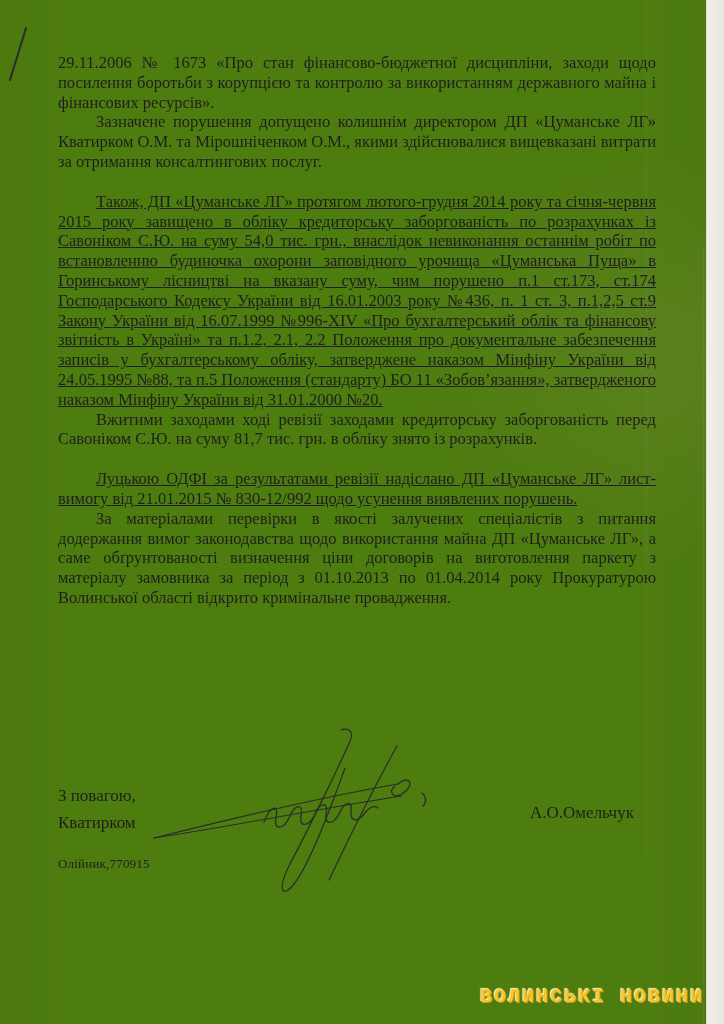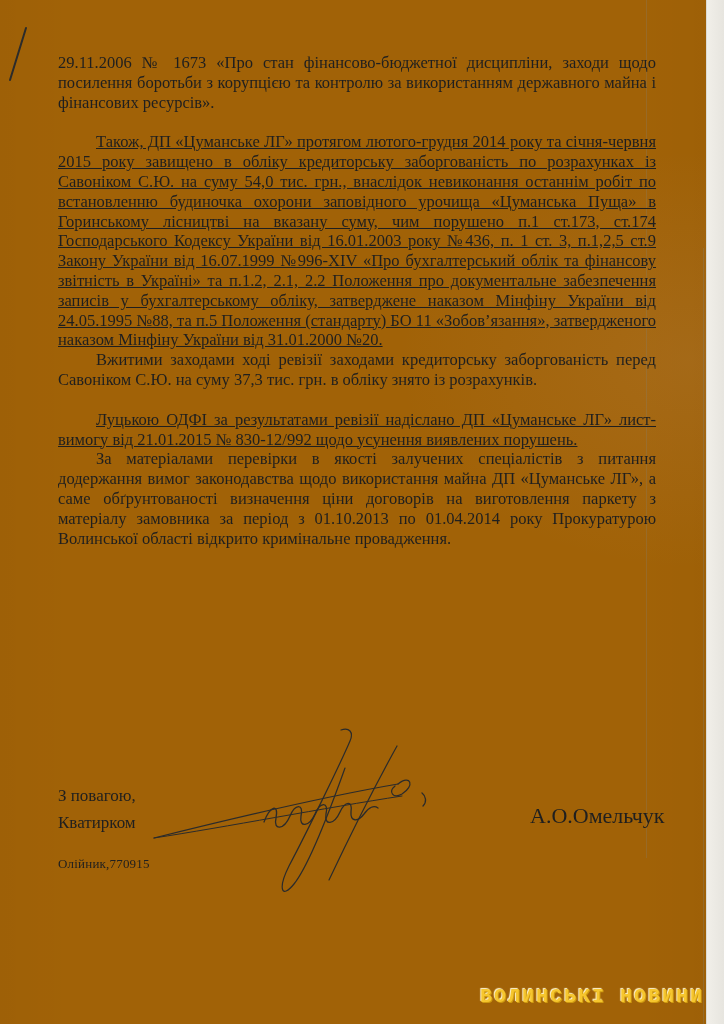--- a/index.html
+++ b/index.html
@@ -2,21 +2,21 @@
 <html><head>
 <meta charset="utf-8">
 <title>Scanned document</title>
 <style>
   html, body { margin: 0; padding: 0; background: #ffffff; }
   .page {
     position: relative;
     width: 724px;
     height: 1024px;
     overflow: hidden;
-    background: #a16207;
+    background: #4d7c0f;
     font-family: "Liberation Serif", serif;
     color: #1f1f1f;
   }
   
   .scan-tint {
     position: absolute; inset: 0; pointer-events: none;
     background:
       radial-gradient(420px 300px at 690px 360px, rgba(214,178,166,0.10), rgba(214,178,166,0) 70%),
       linear-gradient(90deg, rgba(0,0,0,0.018), rgba(0,0,0,0) 10%, rgba(0,0,0,0) 88%, rgba(0,0,0,0.025));
   }
@@ -41,21 +41,21 @@
   }
   .content p { margin: 0; text-indent: 38px; }
   .content p.no-indent { text-indent: 0; }
   .content p.gap-top { margin-top: 20px; text-decoration: underline; }
   .closing-left {
     position: absolute; left: 58px; top: 782px;
     font-size: 17px; line-height: 27px;
   }
   .closing-name {
     position: absolute; left: 530px; top: 803px;
-    font-size: 22px;
+    font-size: 17px;
   }
   .signature-wrap { position: absolute; left: 148px; top: 726px; }
   .ref-note {
     position: absolute; left: 58px; top: 856px;
     font-size: 13px; letter-spacing: 0.2px;
   }
   .watermark {
     position: absolute; left: 480px; top: 985px;
     font-family: Liberation Mono, monospace;
     font-weight: bold; font-size: 20px; letter-spacing: 2px;
@@ -76,22 +76,23 @@
   <div class="fold-line-lower"></div>
 
   <div class="pen-slash">
     <svg width="28" height="60" viewBox="0 0 28 60">
       <path class="ink" d="M21,3 C17,16 9,42 5,55" stroke-width="2"></path>
     </svg>
   </div>
 
   <div class="content">
     <p class="no-indent">29.11.2006 № 1673 «Про стан фінансово-бюджетної дисципліни, заходи щодо посилення боротьби з корупцією та контролю за використанням державного майна і фінансових ресурсів».</p>
+    <p>Зазначене порушення допущено колишнім директором ДП «Цуманське ЛГ» Кватирком О.М. та Мірошніченком О.М., якими здійснювалися вищевказані витрати за отримання консалтингових послуг.</p>
     <p class="gap-top">Також, ДП «Цуманське ЛГ» протягом лютого-грудня 2014 року та січня-червня 2015 року завищено в обліку кредиторську заборгованість по розрахунках із Савоніком С.Ю. на суму 54,0 тис. грн., внаслідок невиконання останнім робіт по встановленню будиночка охорони заповідного урочища «Цуманська Пуща» в Горинському лісництві на вказану суму, чим порушено п.1 ст.173, ст.174 Господарського Кодексу України від 16.01.2003 року №436, п. 1 ст. 3, п.1,2,5 ст.9 Закону України від 16.07.1999 №996-XIV «Про бухгалтерський облік та фінансову звітність в Україні» та п.1.2, 2.1, 2.2 Положення про документальне забезпечення записів у бухгалтерському обліку, затверджене наказом Мінфіну України від 24.05.1995 №88, та п.5 Положення (стандарту) БО 11 «Зобов’язання», затвердженого наказом Мінфіну України від 31.01.2000 №20.</p>
-    <p>Вжитими заходами ході ревізії заходами кредиторську заборгованість перед Савоніком С.Ю. на суму 37,3 тис. грн. в обліку знято із розрахунків.</p>
+    <p>Вжитими заходами ході ревізії заходами кредиторську заборгованість перед Савоніком С.Ю. на суму 81,7 тис. грн. в обліку знято із розрахунків.</p>
     <p class="gap-top">Луцькою ОДФІ за результатами ревізії надіслано ДП «Цуманське ЛГ» лист-вимогу від 21.01.2015 № 830-12/992 щодо усунення виявлених порушень.</p>
     <p>За матеріалами перевірки в якості залучених спеціалістів з питання додержання вимог законодавства щодо використання майна ДП «Цуманське ЛГ», а саме обґрунтованості визначення ціни договорів на виготовлення паркету з матеріалу замовника за період з 01.10.2013 по 01.04.2014 року Прокуратурою Волинської області відкрито кримінальне провадження.</p>
   </div>
 
   <div class="closing-left">
     <div>З повагою,</div>
     <div>Кватирком</div>
   </div>
 
   <div class="signature-wrap">

